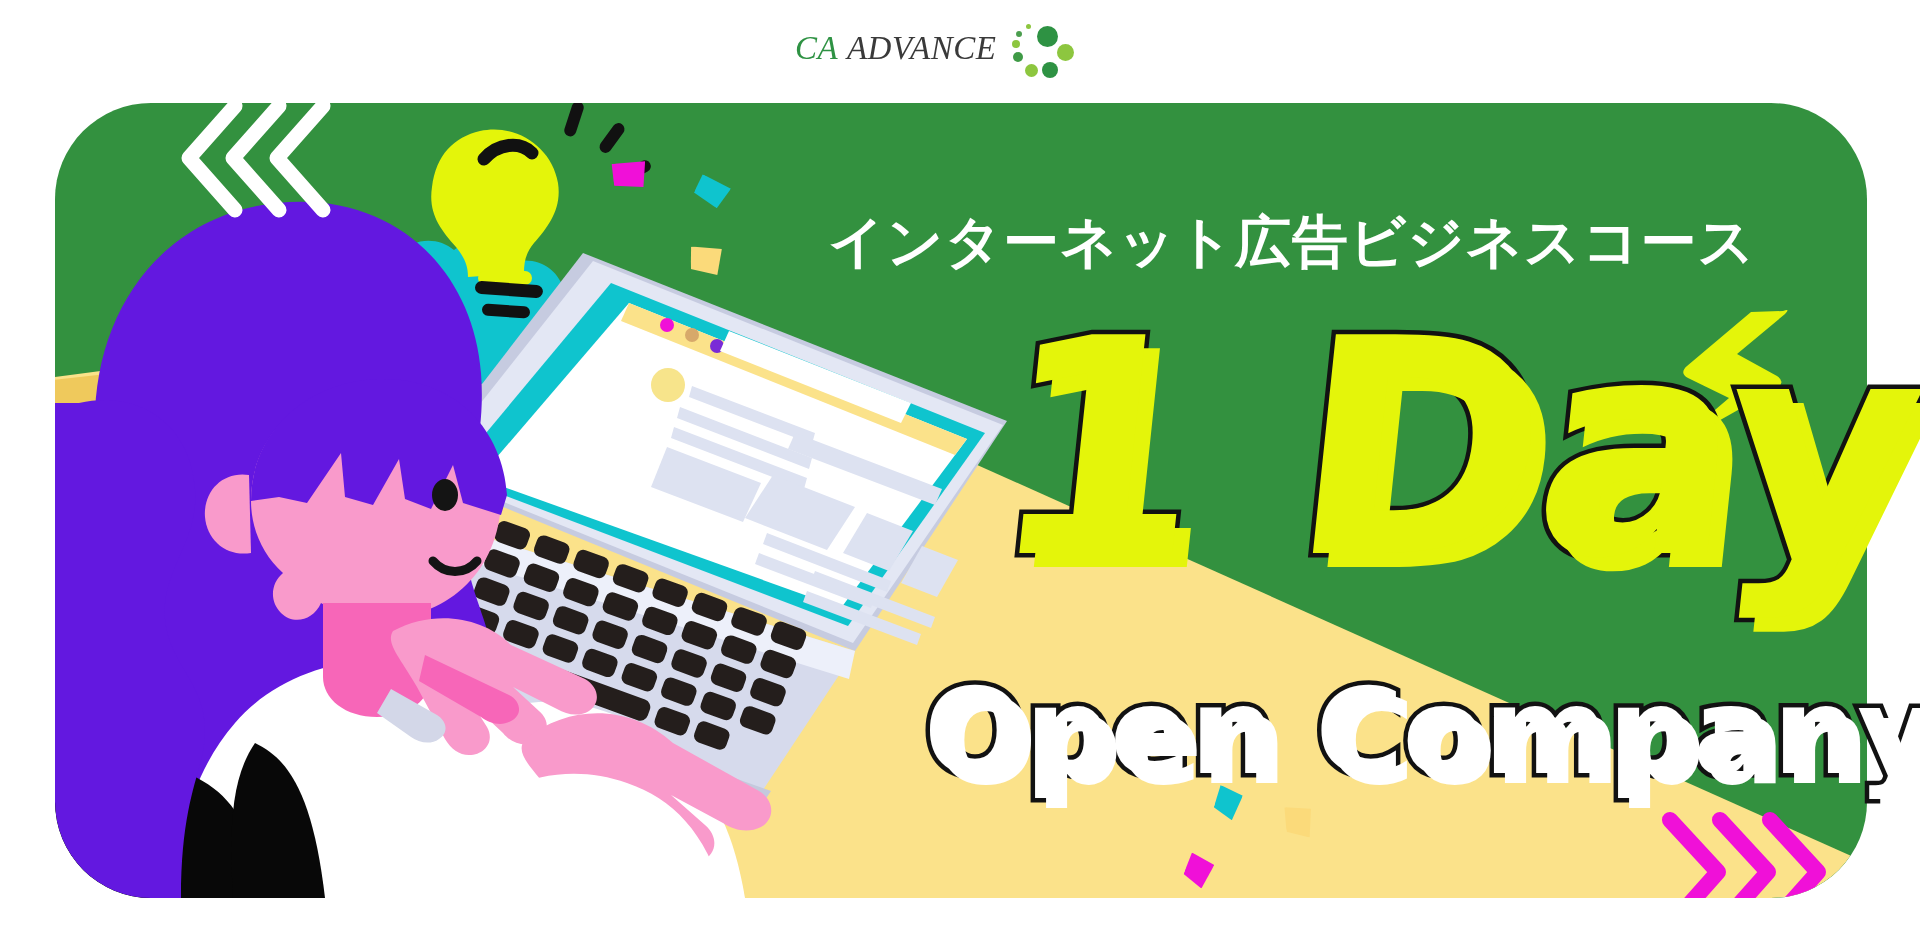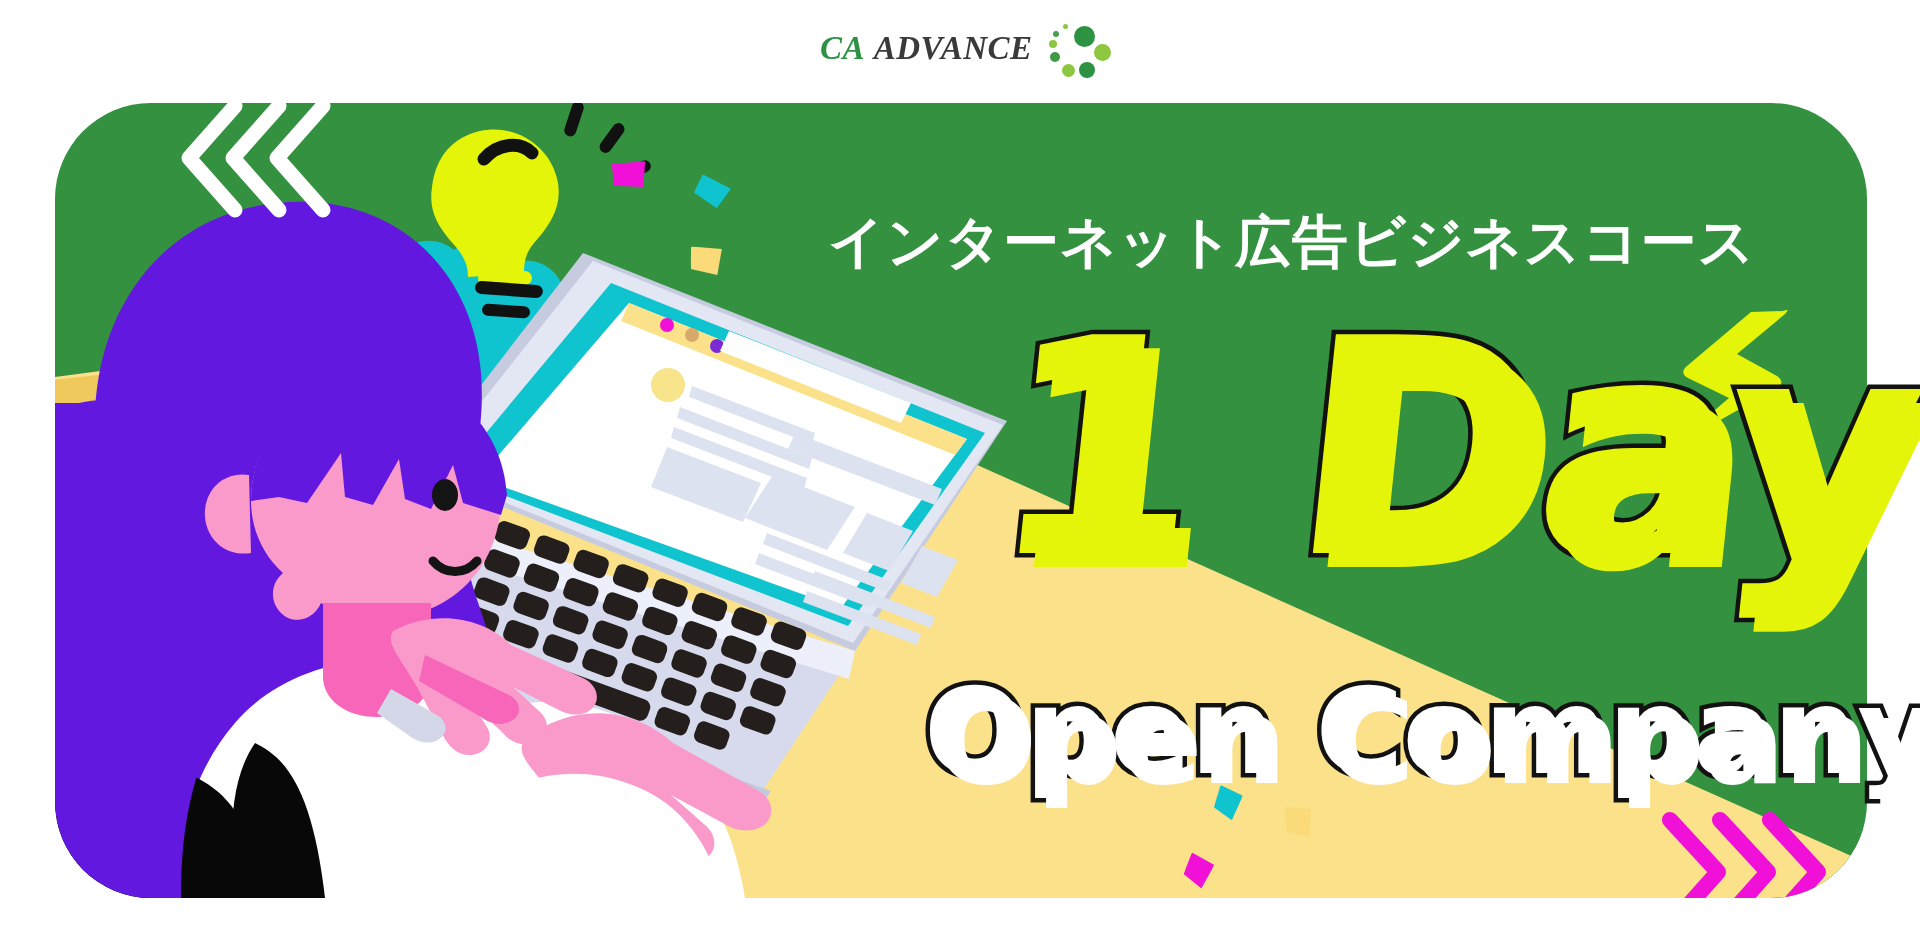--- a/index.html
+++ b/index.html
@@ -4,21 +4,21 @@
 <style>
   html,body{margin:0;padding:0;background:#ffffff;}
   body{
     width:1920px;height:950px;overflow:hidden;position:relative;
     font-family:"Liberation Sans","DejaVu Sans",sans-serif;
   }
   #stage{position:absolute;left:0;top:0;width:1920px;height:950px;background:#ffffff;overflow:hidden;}
 
   
   .logo-wrap{position:absolute;left:795px;top:20px;width:340px;height:56px;display:flex;align-items:center;gap:14px;}
-  .logo-text{font-family:"Liberation Serif","DejaVu Serif",serif;font-style:italic;font-weight:700;font-size:33px;letter-spacing:.5px;white-space:nowrap;margin-left:25px;}
+  .logo-text{font-family:"Liberation Serif","DejaVu Serif",serif;font-style:italic;font-weight:400;font-size:33px;letter-spacing:.5px;white-space:nowrap;}
   .logo-ca{color:#2E9243;}
   .logo-advance{color:#3A3A3A;}
   .logo-dots{position:relative;width:56px;height:52px;flex:none;}
   .logo-dots i{position:absolute;border-radius:50%;display:block;}
 
   
   .banner{
     position:absolute;left:55px;top:103px;width:1812px;height:795px;
     background:#33913F;border-radius:96px;overflow:hidden;
   }

